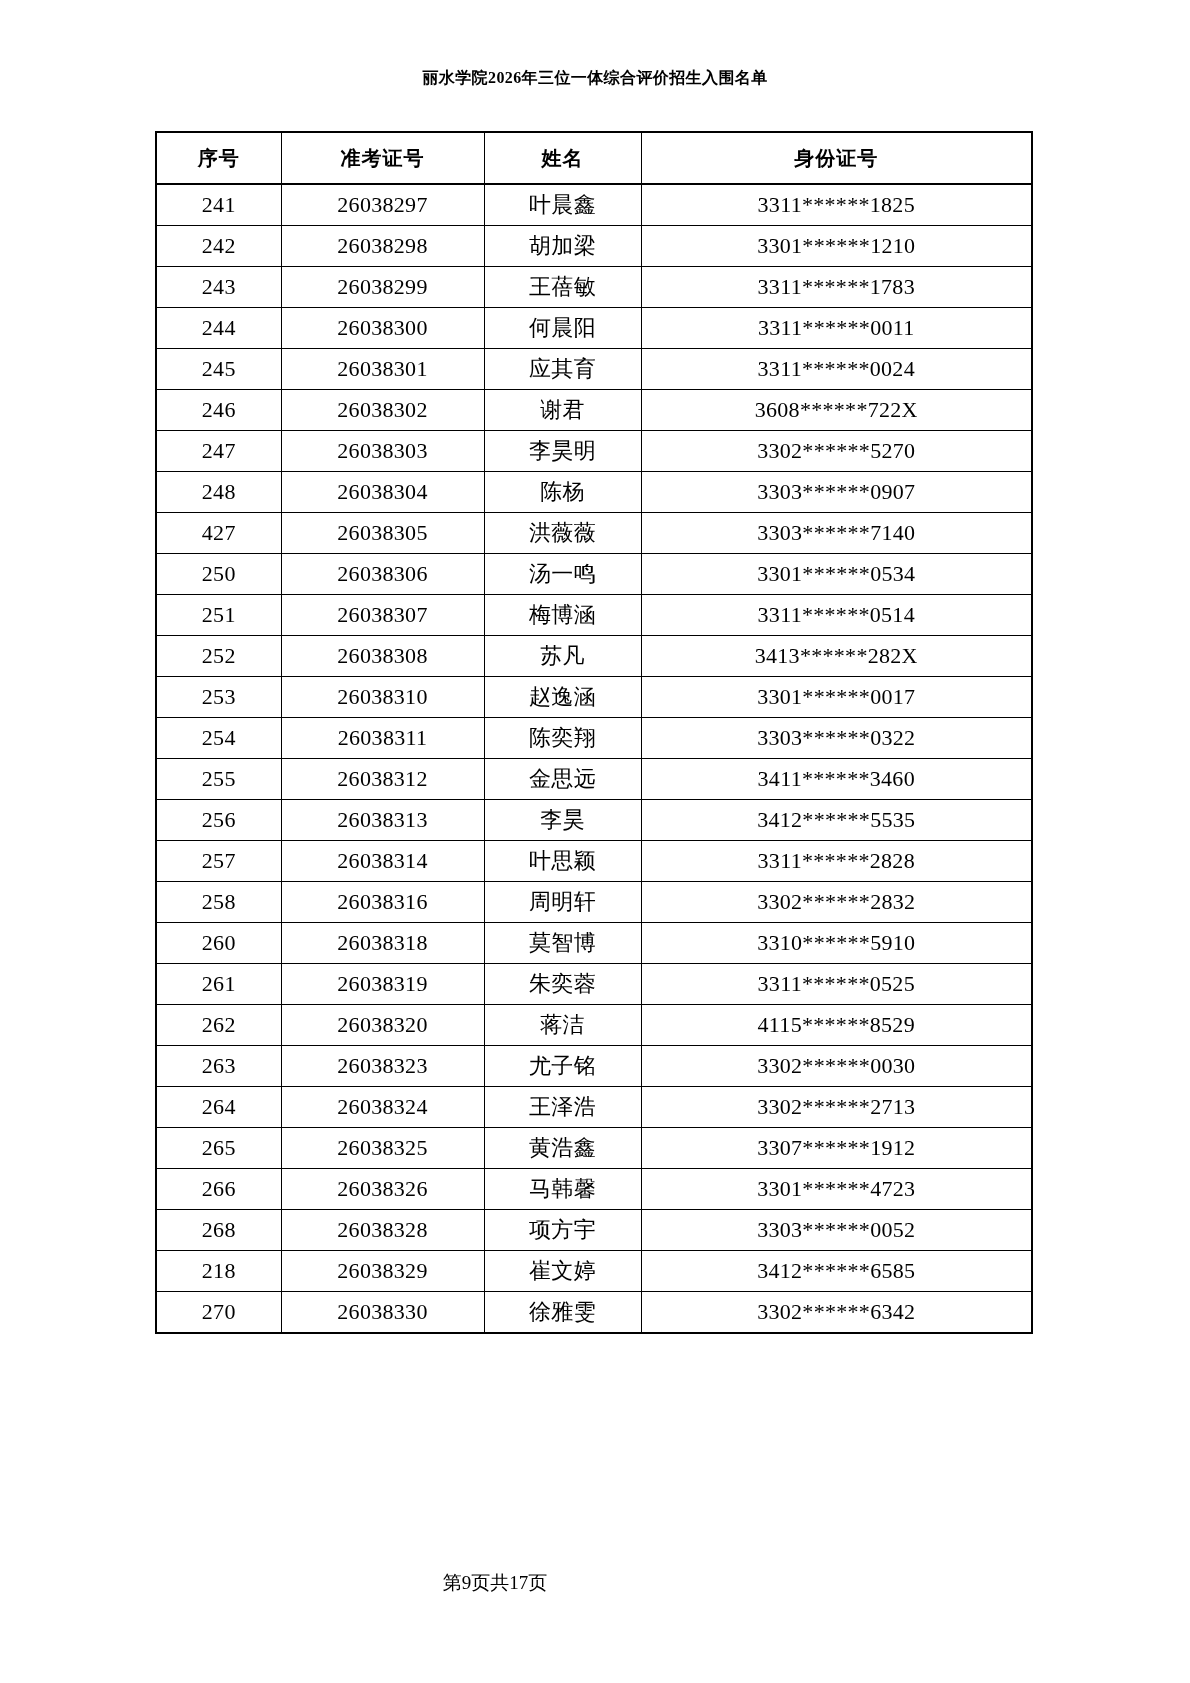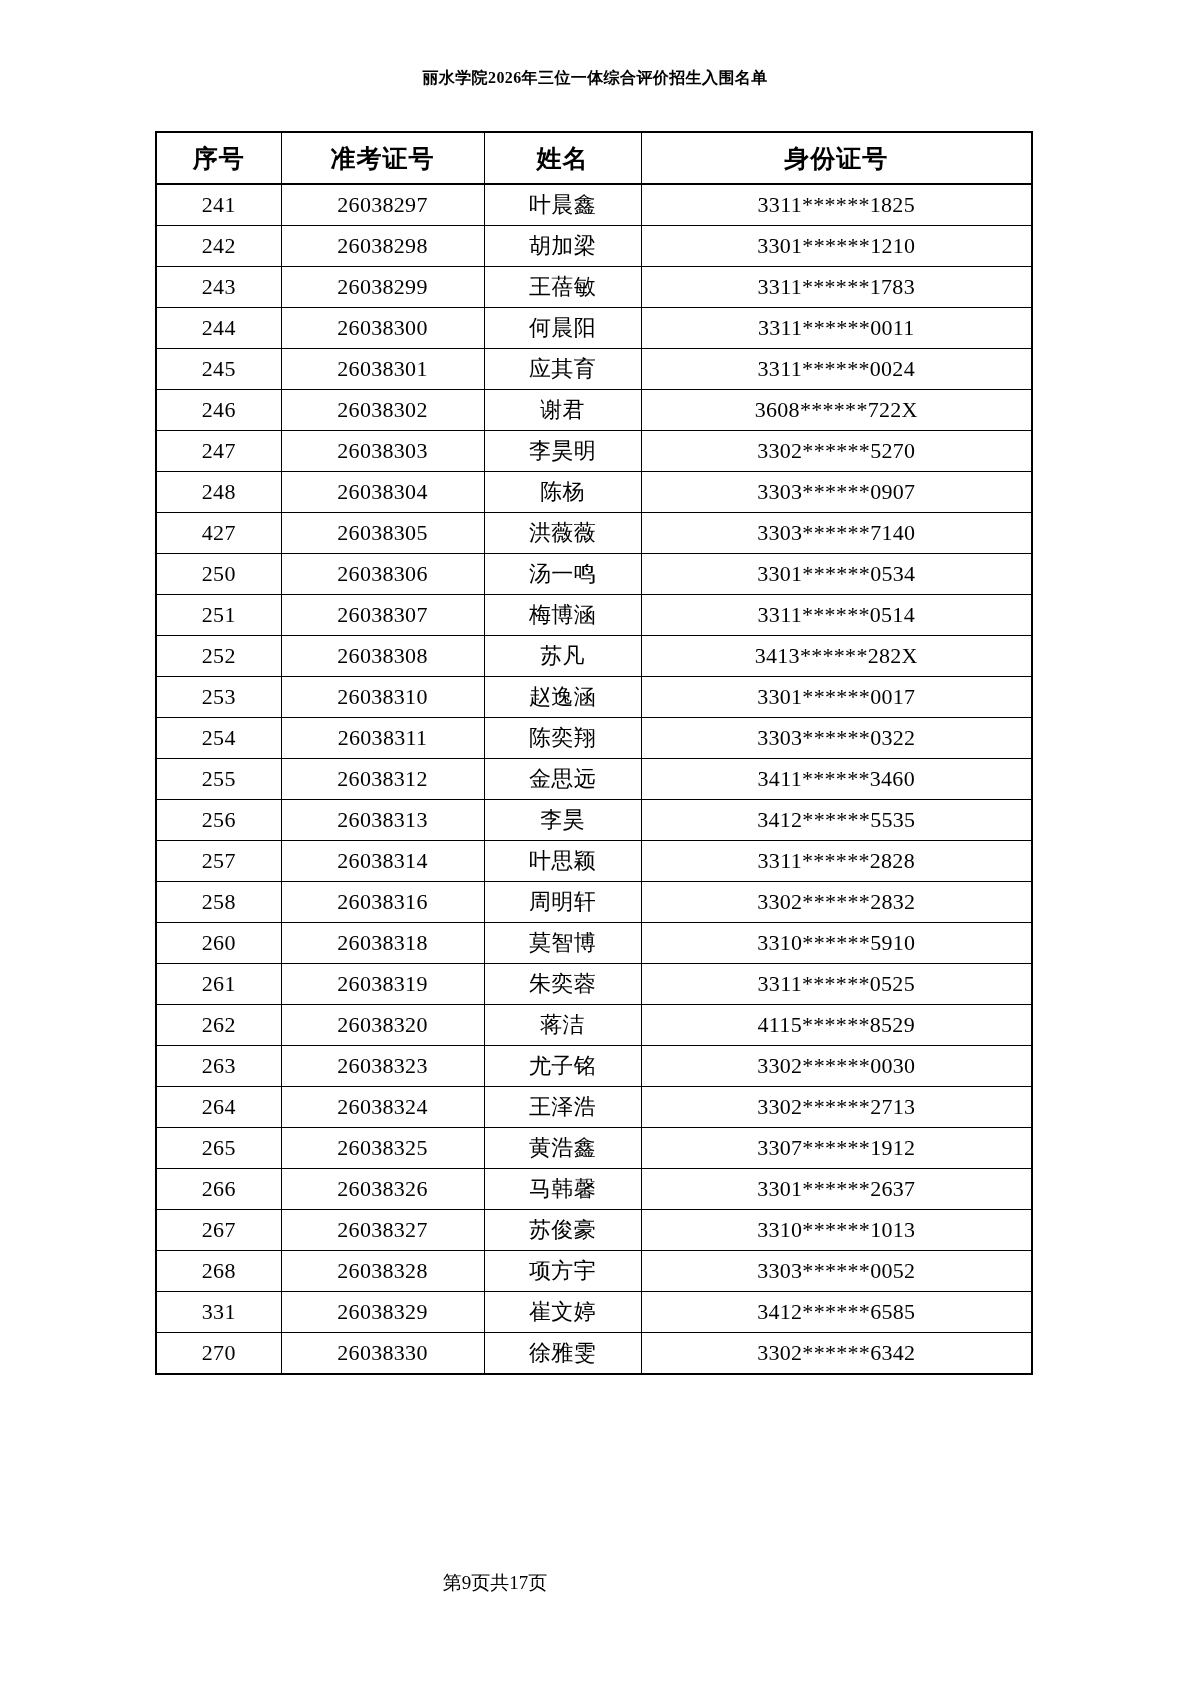--- a/index.html
+++ b/index.html
@@ -57,21 +57,21 @@
   table.roster td {
     border: 1px solid #000000;
     text-align: center;
     vertical-align: middle;
     padding: 0;
     color: #000;
   }
 
   table.roster thead th {
     height: 50px;
-    font-size: 25px;
+    font-size: 20px;
     font-weight: 700;
     letter-spacing: 1px;
     border-width: 2px 1px 2px 1px;
   }
 
   table.roster thead th:first-child { border-left-width: 2px; }
   table.roster thead th:last-child  { border-right-width: 2px; }
 
   table.roster tbody td {
     height: 40px;
@@ -278,36 +278,30 @@
           <tr>
             <td>265</td>
             <td>26038325</td>
             <td class="cell-name">黄浩鑫</td>
             <td class="cell-id">3307******1912</td>
           </tr>
           <tr>
             <td>266</td>
             <td>26038326</td>
             <td class="cell-name">马韩馨</td>
-            <td class="cell-id">3301******2637</td>
-          </tr>
-          <tr>
-            <td>267</td>
-            <td>26038327</td>
-            <td class="cell-name">苏俊豪</td>
-            <td class="cell-id">3310******1013</td>
+            <td class="cell-id">3301******4723</td>
           </tr>
           <tr>
             <td>268</td>
             <td>26038328</td>
             <td class="cell-name">项方宇</td>
             <td class="cell-id">3303******0052</td>
           </tr>
           <tr>
-            <td>331</td>
+            <td>218</td>
             <td>26038329</td>
             <td class="cell-name">崔文婷</td>
             <td class="cell-id">3412******6585</td>
           </tr>
           <tr>
             <td>270</td>
             <td>26038330</td>
             <td class="cell-name">徐雅雯</td>
             <td class="cell-id">3302******6342</td>
           </tr>

